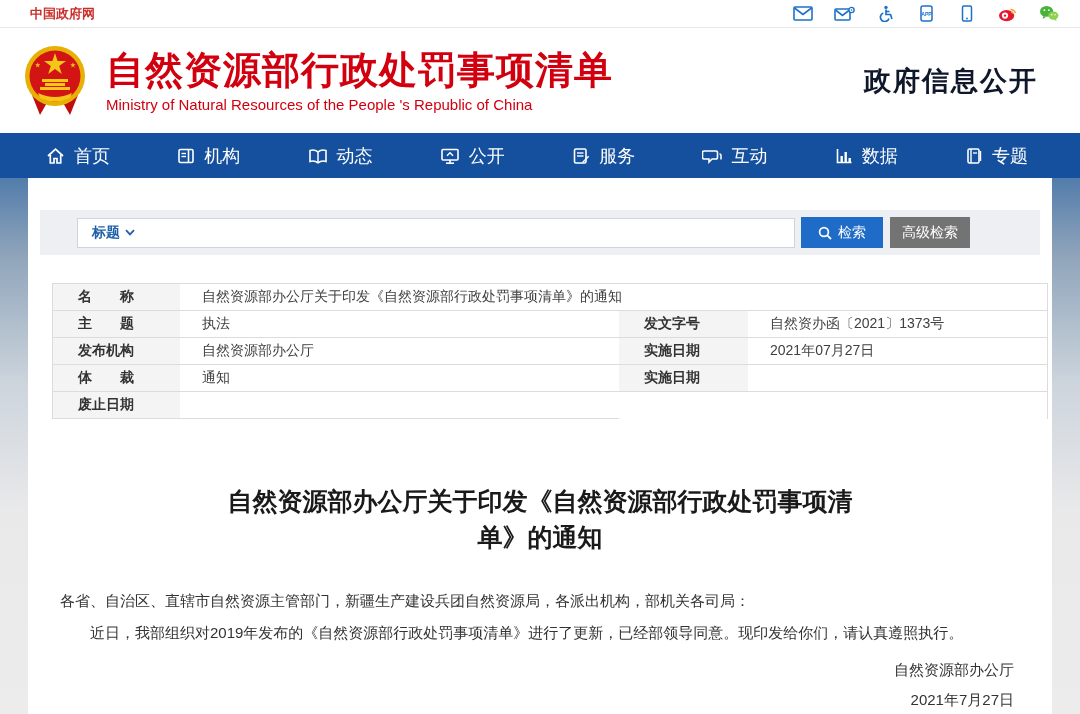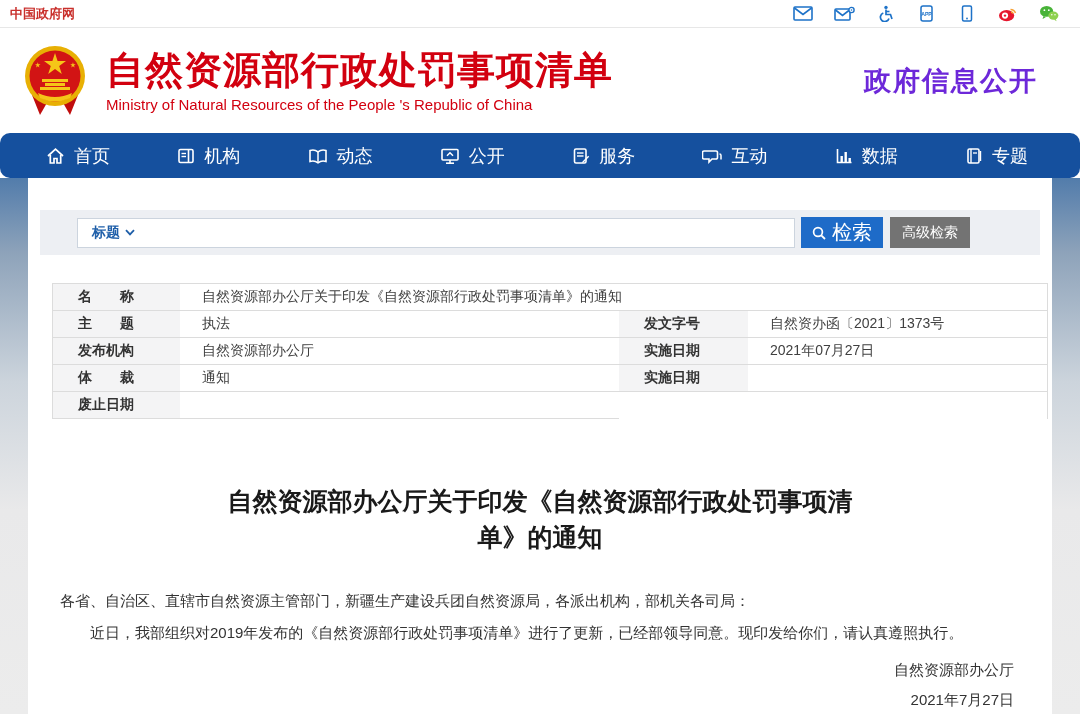--- a/index.html
+++ b/index.html
@@ -1,51 +1,51 @@
 <!DOCTYPE html>
 <html><head>
 <meta charset="utf-8">
 <style>
   * { margin:0; padding:0; box-sizing:border-box; }
   html,body { width:1080px; height:714px; overflow:hidden; background:#fff;
               font-family:"Liberation Sans","DejaVu Sans",sans-serif; }
 
   
   .top-bar { height:28px; background:#fff; border-bottom:1px solid #e7e7e7;
-             display:flex; align-items:center; justify-content:space-between; padding:0 20px 0 10px; }
+             display:flex; align-items:center; justify-content:space-between; padding:0 20px 0 30px; }
   .site-link { color:#c9302c; font-size:13px; font-weight:bold; cursor:pointer; }
   .top-icons { display:flex; align-items:center; gap:19px; }
   .top-icons .ticon { width:22px; height:17px; display:flex; align-items:center; justify-content:center; cursor:pointer; }
 
   
   .masthead { height:105px; background:#fff; display:flex; align-items:center; padding:0 42px 0 24px; }
   .emblem { width:62px; height:76px; flex:0 0 auto; }
   .org-block { margin-left:20px; }
   .org-name { color:#d2000f; font-size:38px; font-weight:bold; letter-spacing:1px; line-height:42px; }
   .org-en { color:#d2000f; font-size:15px; margin-top:5px; }
-  .section-title { margin-left:auto; color:#6d28d9; font-size:27px; font-weight:bold; letter-spacing:2px; }
+  .section-title { margin-left:auto; color:#0f172a; font-size:27px; font-weight:bold; letter-spacing:2px; }
 
   
   .nav { height:45px; background:#15509e; display:flex; align-items:center;
-         justify-content:space-between; padding:0 52px 0 46px;border-radius:10px; }
+         justify-content:space-between; padding:0 52px 0 46px; }
   .nav-item { display:flex; align-items:center; gap:9px; color:#fff; font-size:18px; cursor:pointer; }
   .nav-item svg { display:block; }
 
   
   .page-bg { height:536px; background:linear-gradient(180deg,#527cab 0%,#8ea3ba 14%,#ccd4dc 38%,#e9e9ea 62%,#ececec 100%);
              display:flex; justify-content:center; }
   .content { width:1024px; height:100%; background:#fff; padding-top:32px; }
 
   
   .search-band { margin:0 12px; height:45px; background:#edeff3; display:flex; align-items:center; }
   .search-input { margin-left:37px; width:718px; height:30px; background:#fff; border:1px solid #ccd4de;
                   display:flex; align-items:center; padding-left:14px; cursor:text;text-align:center; }
   .field-selector { display:flex; align-items:center; gap:5px; color:#1f5fa9; font-size:14px; font-weight:bold; cursor:pointer; }
   .btn-search { margin-left:6px; width:82px; height:31px; background:#1e6bc8; color:#fff; border:none;
-                display:flex; align-items:center; justify-content:center; gap:6px; font-size:20px; cursor:pointer;
+                display:flex; align-items:center; justify-content:center; gap:6px; font-size:14px; cursor:pointer;
                 font-family:inherit; }
   .btn-adv { margin-left:7px; width:80px; height:31px; background:#737373; color:#fff; border:none;
              font-size:14px; cursor:pointer; font-family:inherit; }
 
   
   .meta-table { margin:28px 24px 0; width:996px; border:1px solid #dcdcdc; border-bottom:none;
                 display:grid; grid-template-columns:127px 439px 129px 299px; font-size:14px; }
   .cell { min-height:27px; border-bottom:1px solid #dcdcdc; display:flex; align-items:center; color:#404040; }
   .cell.lab { background:#f4f4f5; font-weight:bold; color:#333; padding-left:25px; white-space:pre; }
   .cell.val { padding-left:22px; }

